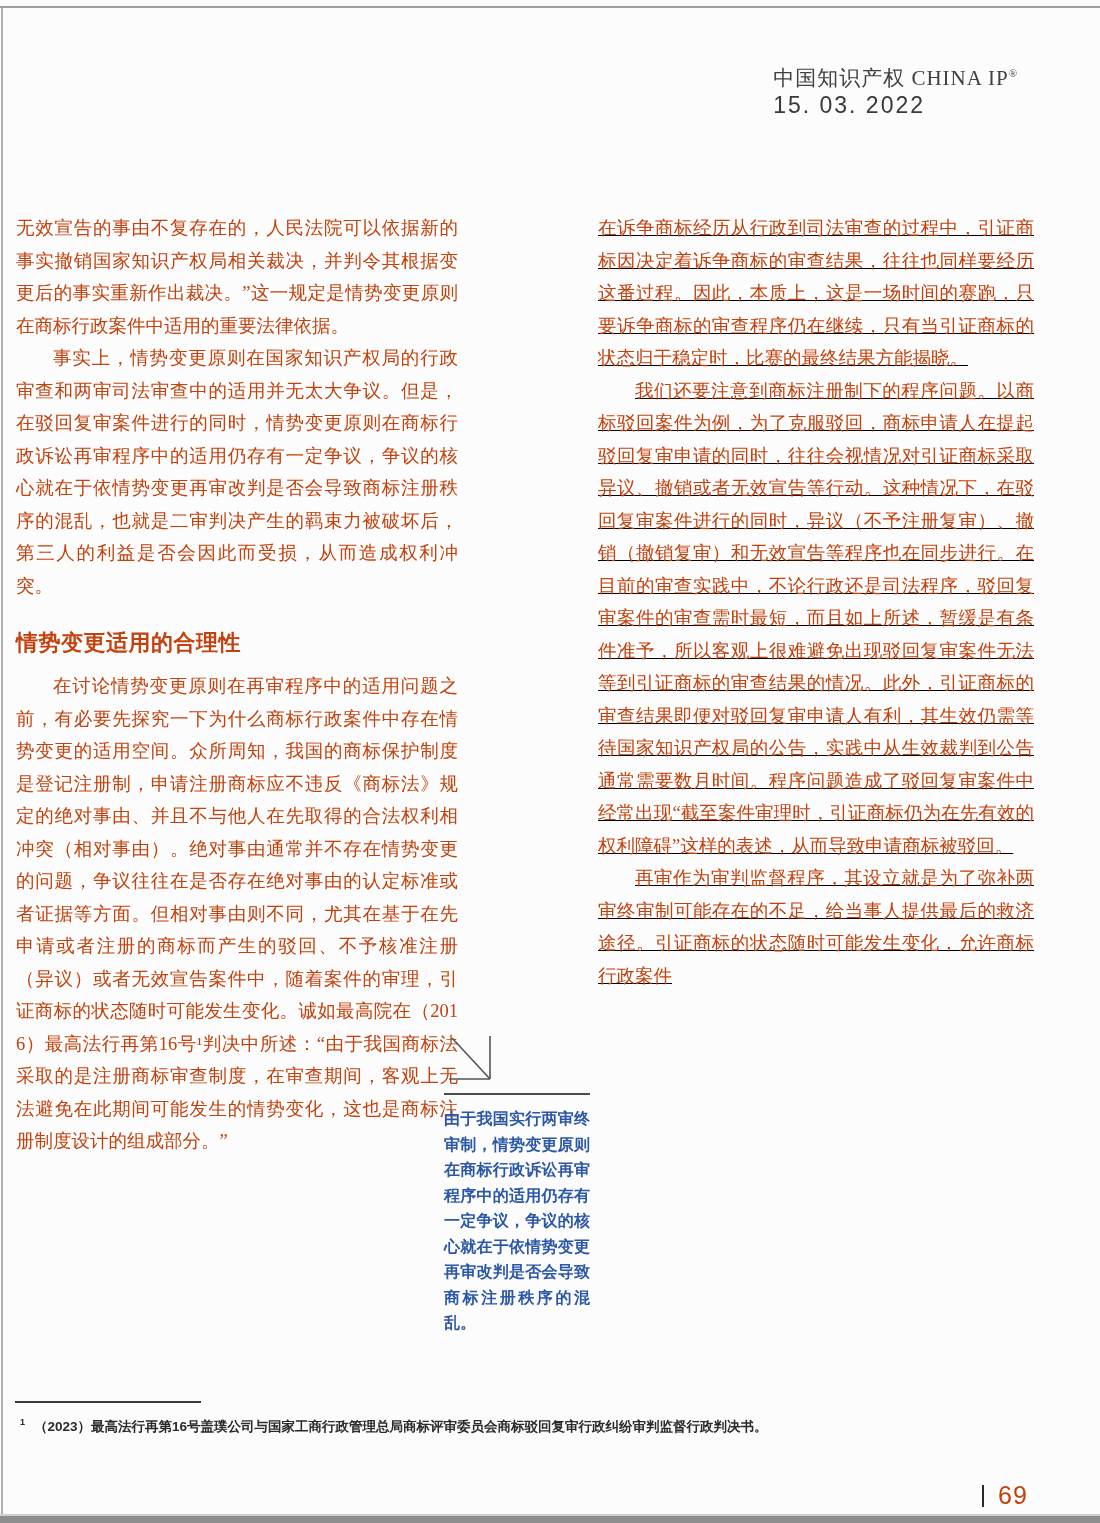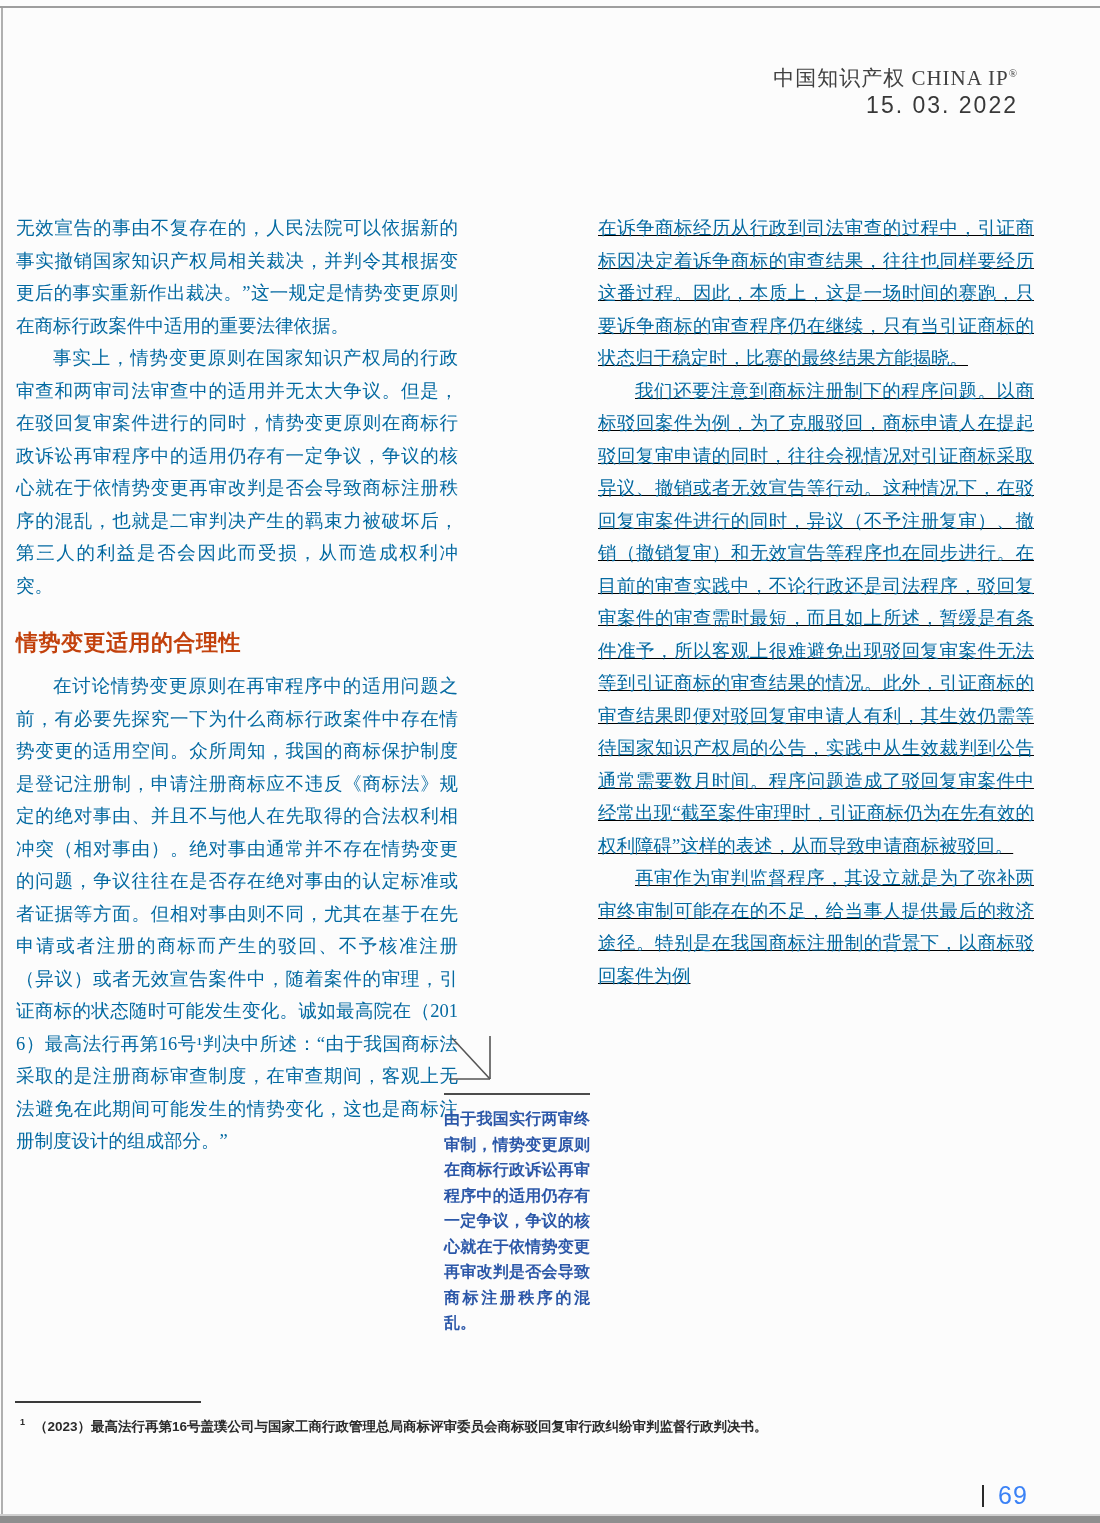--- a/index.html
+++ b/index.html
@@ -7,31 +7,31 @@
     position:relative; width:1100px; height:1523px;
     background:#fcfcfc; overflow:hidden;
     font-family:"Liberation Serif","DejaVu Serif",serif;
   }
   
   .edge-top    { position:absolute; top:6px; left:0; width:100%; height:2px; background:#8d8d8d; opacity:.85; }
   .edge-left   { position:absolute; top:6px; left:1px; width:2px; height:1511px; background:#9c9c9c; opacity:.8; }
   .edge-bottom { position:absolute; bottom:0; left:0; width:100%; height:7px; background:#8e8e8e; }
   .edge-bottom::before { content:""; position:absolute; top:-2px; left:0; width:100%; height:2px; background:#cfcfcf; }
 
-  .header { position:absolute; top:64px; right:82px; text-align:right; color:#404040; }
+  .header { position:absolute; top:64px; right:82px; color:#404040; }
   .brand  { font-size:21px; letter-spacing:1px; }
   .brand sup { font-size:11px; vertical-align:super; }
   .issue-date { font-size:23px; letter-spacing:2px; color:#383838;
                 font-family:"Liberation Sans","DejaVu Sans",sans-serif; }
 
   .col { position:absolute; top:212px; }
   .col-left  { left:16px;  width:442px; }
   .col-right { left:598px; width:436px;text-decoration:underline; }
   p.body {
-    margin:0; font-size:18.5px; line-height:32.5px; color:#0369a1;
+    margin:0; font-size:18.5px; line-height:32.5px; color:#c2410c;
     text-align:justify; text-justify:inter-ideograph; word-break:break-all;
   }
   p.indent { text-indent:2em; }
   .section-heading {
     margin:26px 0 12px 0; font-size:22px; font-weight:bold; color:#c2410c;
     font-family:"Liberation Sans","DejaVu Sans",sans-serif; letter-spacing:.5px;
   }
 
   .pullquote { position:absolute; left:444px; top:1032px; width:146px; }
   .pq-icon { display:block; margin-left:4px; }
@@ -44,21 +44,21 @@
   }
 
   .footnote-rule { position:absolute; left:15px; top:1401px; width:186px; height:0;
                    border-top:2px solid #3a3a3a; }
   .footnote { position:absolute; left:20px; top:1412px; width:940px;
               font-family:"Liberation Sans","DejaVu Sans",sans-serif;
               font-size:13.5px; font-weight:bold; color:#2a2a2a; line-height:20px; }
   .footnote sup { font-size:9px; margin-right:9px; }
 
   .page-number { position:absolute; left:982px; top:1481px; display:flex; align-items:center;
-                 font-family:"Liberation Sans","DejaVu Sans",sans-serif; color:#3b82f6; }
+                 font-family:"Liberation Sans","DejaVu Sans",sans-serif; color:#c2410c; }
   .pn-bar { display:inline-block; width:2px; height:22px; background:#2a2a2a; margin-right:14px; }
   .pn-value { font-size:25px; letter-spacing:1px; }
 </style>
 </head>
 <body>
 
 <div class="page">
   <div class="edge-top"></div>
   <div class="edge-left"></div>
   <div class="edge-bottom"></div>
@@ -71,21 +71,21 @@
   <section class="col col-left">
     <p class="body">无效宣告的事由不复存在的，人民法院可以依据新的事实撤销国家知识产权局相关裁决，并判令其根据变更后的事实重新作出裁决。”这一规定是情势变更原则在商标行政案件中适用的重要法律依据。</p>
     <p class="body indent">事实上，情势变更原则在国家知识产权局的行政审查和两审司法审查中的适用并无太大争议。但是，在驳回复审案件进行的同时，情势变更原则在商标行政诉讼再审程序中的适用仍存有一定争议，争议的核心就在于依情势变更再审改判是否会导致商标注册秩序的混乱，也就是二审判决产生的羁束力被破坏后，第三人的利益是否会因此而受损，从而造成权利冲突。</p>
     <h2 class="section-heading">情势变更适用的合理性</h2>
     <p class="body indent">在讨论情势变更原则在再审程序中的适用问题之前，有必要先探究一下为什么商标行政案件中存在情势变更的适用空间。众所周知，我国的商标保护制度是登记注册制，申请注册商标应不违反《商标法》规定的绝对事由、并且不与他人在先取得的合法权利相冲突（相对事由）。绝对事由通常并不存在情势变更的问题，争议往往在是否存在绝对事由的认定标准或者证据等方面。但相对事由则不同，尤其在基于在先申请或者注册的商标而产生的驳回、不予核准注册（异议）或者无效宣告案件中，随着案件的审理，引证商标的状态随时可能发生变化。诚如最高院在（2016）最高法行再第16号¹判决中所述：“由于我国商标法采取的是注册商标审查制度，在审查期间，客观上无法避免在此期间可能发生的情势变化，这也是商标注册制度设计的组成部分。”</p>
   </section>
 
   <section class="col col-right">
     <p class="body">在诉争商标经历从行政到司法审查的过程中，引证商标因决定着诉争商标的审查结果，往往也同样要经历这番过程。因此，本质上，这是一场时间的赛跑，只要诉争商标的审查程序仍在继续，只有当引证商标的状态归于稳定时，比赛的最终结果方能揭晓。</p>
     <p class="body indent">我们还要注意到商标注册制下的程序问题。以商标驳回案件为例，为了克服驳回，商标申请人在提起驳回复审申请的同时，往往会视情况对引证商标采取异议、撤销或者无效宣告等行动。这种情况下，在驳回复审案件进行的同时，异议（不予注册复审）、撤销（撤销复审）和无效宣告等程序也在同步进行。在目前的审查实践中，不论行政还是司法程序，驳回复审案件的审查需时最短，而且如上所述，暂缓是有条件准予，所以客观上很难避免出现驳回复审案件无法等到引证商标的审查结果的情况。此外，引证商标的审查结果即便对驳回复审申请人有利，其生效仍需等待国家知识产权局的公告，实践中从生效裁判到公告通常需要数月时间。程序问题造成了驳回复审案件中经常出现“截至案件审理时，引证商标仍为在先有效的权利障碍”这样的表述，从而导致申请商标被驳回。</p>
-    <p class="body indent">再审作为审判监督程序，其设立就是为了弥补两审终审制可能存在的不足，给当事人提供最后的救济途径。特别是在我国商标注册制的背景下，以商标驳回案件为例</p>
+    <p class="body indent">再审作为审判监督程序，其设立就是为了弥补两审终审制可能存在的不足，给当事人提供最后的救济途径。引证商标的状态随时可能发生变化，允许商标行政案件</p>
   </section>
 
   <aside class="pullquote">
     <svg class="pq-icon" width="50" height="54" viewBox="0 0 50 54" aria-hidden="true">
       <line x1="4" y1="6" x2="42" y2="47"></line>
       <line x1="42" y1="4" x2="42" y2="47"></line>
       <line x1="1" y1="47" x2="42" y2="47"></line>
     </svg>
     <hr class="pq-rule">
     <p class="pq-text">由于我国实行两审终审制，情势变更原则在商标行政诉讼再审程序中的适用仍存有一定争议，争议的核心就在于依情势变更再审改判是否会导致商标注册秩序的混乱。</p>

